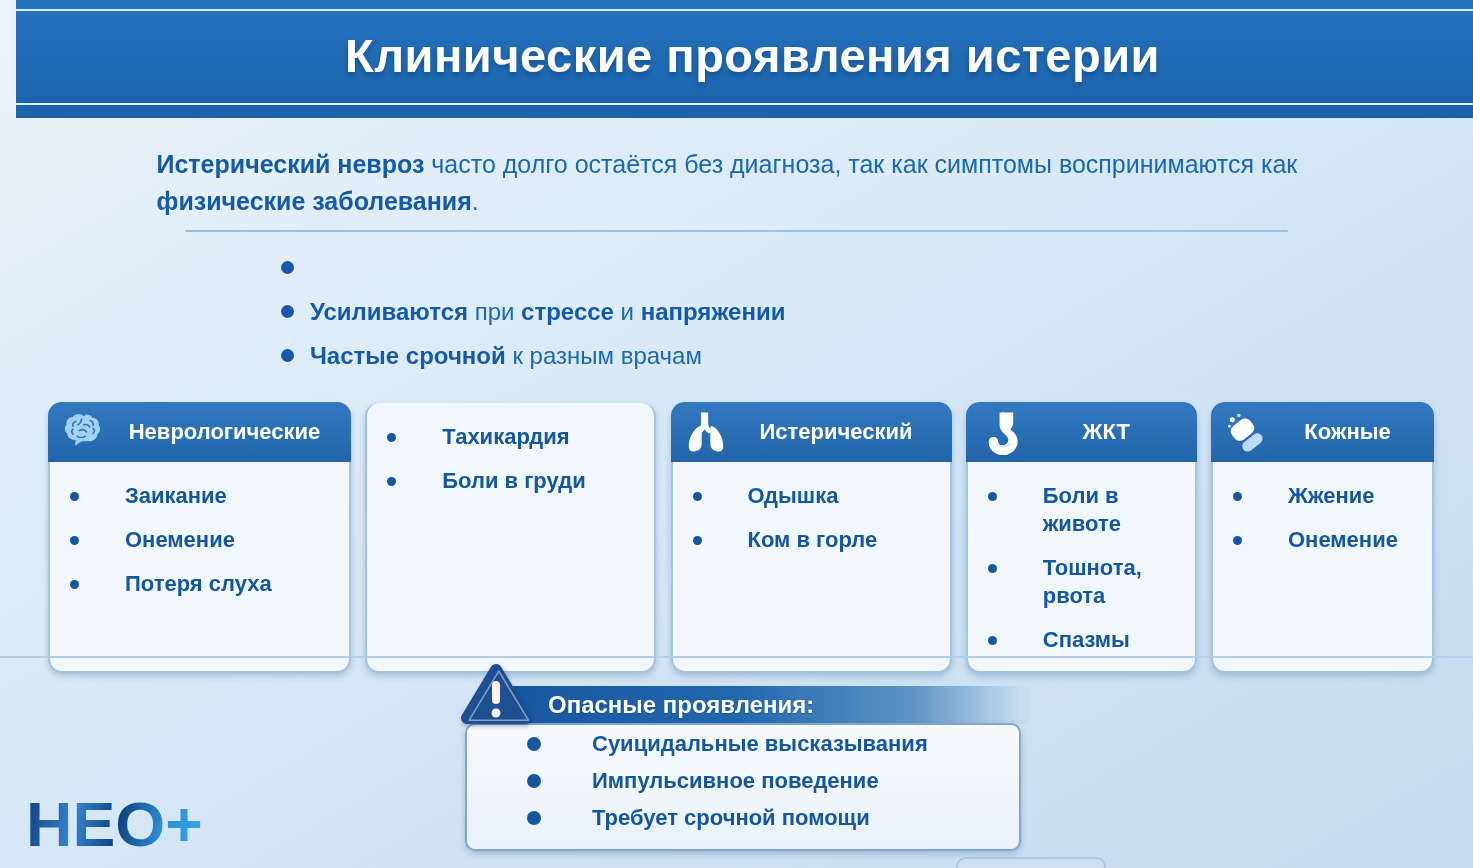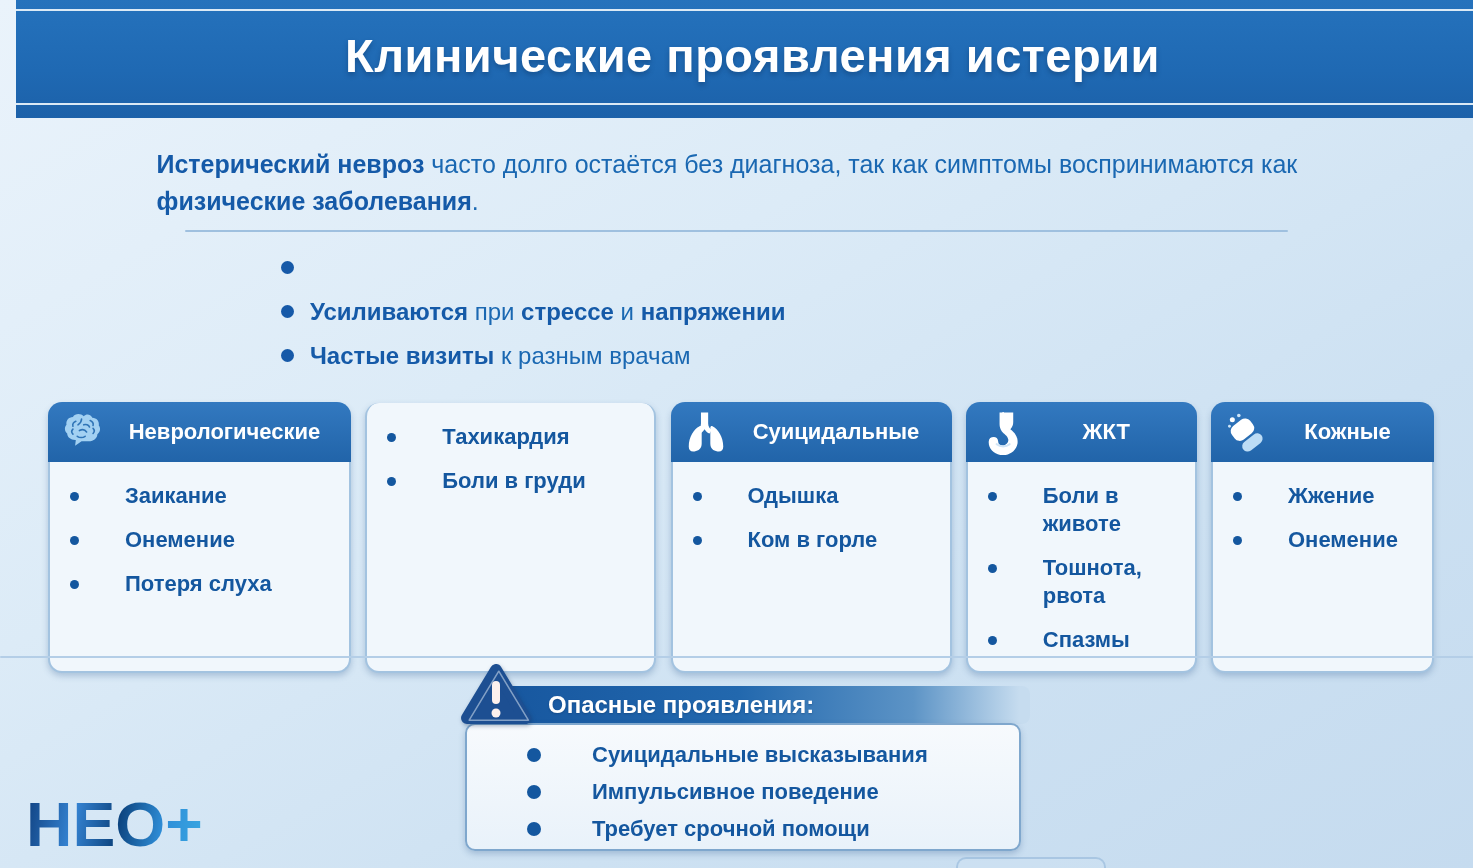--- a/index.html
+++ b/index.html
@@ -58,21 +58,21 @@
   
   .warning-band { position:absolute; left:500px; top:686px; width:530px; height:38px;
     background:linear-gradient(90deg,#17579f 0%,#2268ae 45%,#5d94c6 78%,#c6dcef 98%);
     border-radius:0 8px 8px 0; display:flex; align-items:center; padding-left:48px; }
   .warning-title { color:#fff; font-size:24px; font-weight:700; text-shadow:0 1px 2px rgba(10,40,80,.3); }
   .warning-icon { position:absolute; left:457px; top:661px; width:78px; height:68px; z-index:5; }
   .warning-icon svg { width:100%; height:100%; display:block; filter:drop-shadow(1px 2px 2px rgba(20,50,90,.35)); }
   .warning-box { position:absolute; left:465px; top:723px; width:556px; height:128px;
     background:linear-gradient(180deg,#f7fafd 0%,#e9f2fa 100%);
     border:2px solid #7fa7cd; border-radius:10px; box-shadow:0 3px 6px rgba(60,100,150,.3);
-    padding:17px 0 0 60px; }
+    padding:6px 0 0 60px; }
   .warning-box ul { margin:0; padding:0; list-style:none; }
   .warning-box li { display:flex; align-items:center; height:26px; margin-bottom:11px;
     font-size:22px; font-weight:700; color:var(--dark_blue_text,#14579f); white-space:nowrap; }
   .warning-box .dot { width:14px; height:14px; margin-right:18px; background:#14579f; }
   
   .logo { position:absolute; left:26px; top:788px; font-size:63px; font-weight:700;
     letter-spacing:0px; transform:scaleX(1.02);transform-origin:left;
     background:linear-gradient(100deg,#0e3e7d 0%,#3583d2 28%,#0d447f 52%,#2f8ed8 76%,#38a8e2 100%);
     -webkit-background-clip:text; background-clip:text; color:transparent; }
   .bottom-peek { position:absolute; left:956px; top:857px; width:150px; height:11px;
@@ -98,21 +98,21 @@
     <span class="dot"></span>
   </li>
 
   <li>
     <span class="dot"></span>
     <span class="kp-text"><span class="b">Усиливаются</span><span> при </span><span class="b">стрессе</span><span> и </span><span class="b">напряжении</span></span>
   </li>
 
   <li>
     <span class="dot"></span>
-    <span class="kp-text"><span class="b">Частые визиты</span><span> к разным врачам</span></span>
+    <span class="kp-text"><span class="b">Частые срочной</span><span> к разным врачам</span></span>
   </li>
 </ul>
 
   <div class="cards">
   <article class="card">
     <div class="card-header">
       <span class="card-icon">
             <svg viewBox="0 0 64 64">
               <path d="M33 10c-4-4-12-4-15 1-6 0-10 5-9 11-3 3-3 9 1 12 0 5 5 9 11 9h1l-1 8 9-6h10c7 0 12-5 12-10 4-3 5-8 2-12 1-6-3-11-9-11-3-5-8-6-12-2z" fill="#a3d1f2"></path>
               <path d="M22 17c-3 1-5 4-4 7M18 28c-2 2-2 5 0 7M30 14c0 4-2 6-5 8M33 22c3-1 7 0 8 3M27 30c4-2 8-1 10 2M24 38c3 2 8 2 11 0M42 16c3 1 5 4 4 7M46 27c2 2 2 5 0 7" fill="none" stroke="#2f74b6" stroke-width="2.2" stroke-linecap="round"></path>
@@ -154,21 +154,21 @@
 
   <article class="card">
     <div class="card-header">
       <span class="card-icon">
             <svg viewBox="0 0 64 64">
               <path d="M29 5h6v15c0 4 2 7 5 9l-3 5c-3-1-5-3-7-6-2 3-4 5-7 6l-3-5c3-2 5-5 5-9V5z" fill="#fff"></path>
               <path d="M23 24c1-1 3 0 3 2v22c0 7-4 10-10 11-5 1-8-2-8-7 0-13 7-24 15-28z" fill="#fff"></path>
               <path d="M41 24c-1-1-3 0-3 2v22c0 7 4 10 10 11 5 1 8-2 8-7 0-13-7-24-15-28z" fill="#fff"></path>
             </svg>
           </span>
-      <h3 class="card-title">Суицидальные</h3>
+      <h3 class="card-title">Истерический</h3>
     </div>
     <ul class="card-body">
   <li class="card-item">
     <span class="dot2"></span>
     <span class="item-text">Одышка</span>
   </li>
 
   <li class="card-item">
     <span class="dot2"></span>
     <span class="item-text">Ком в горле</span>

